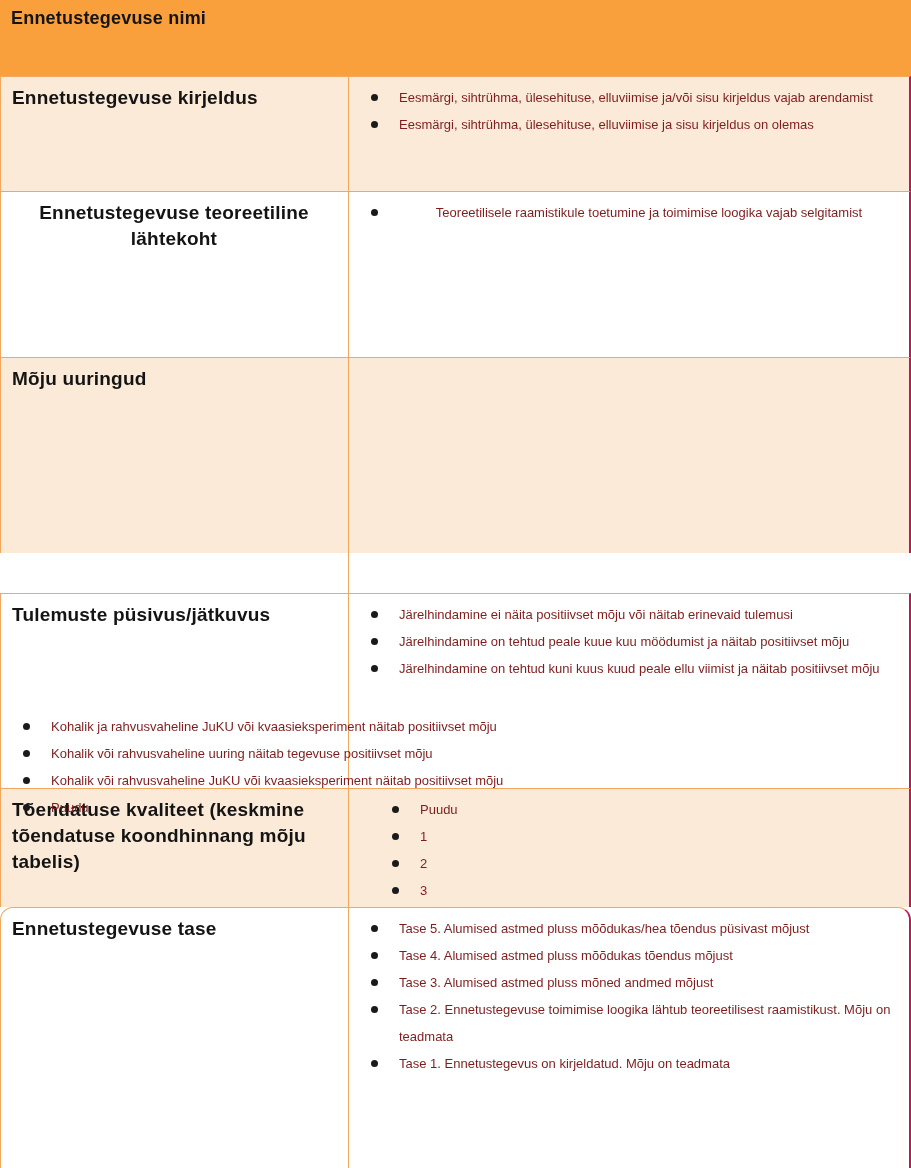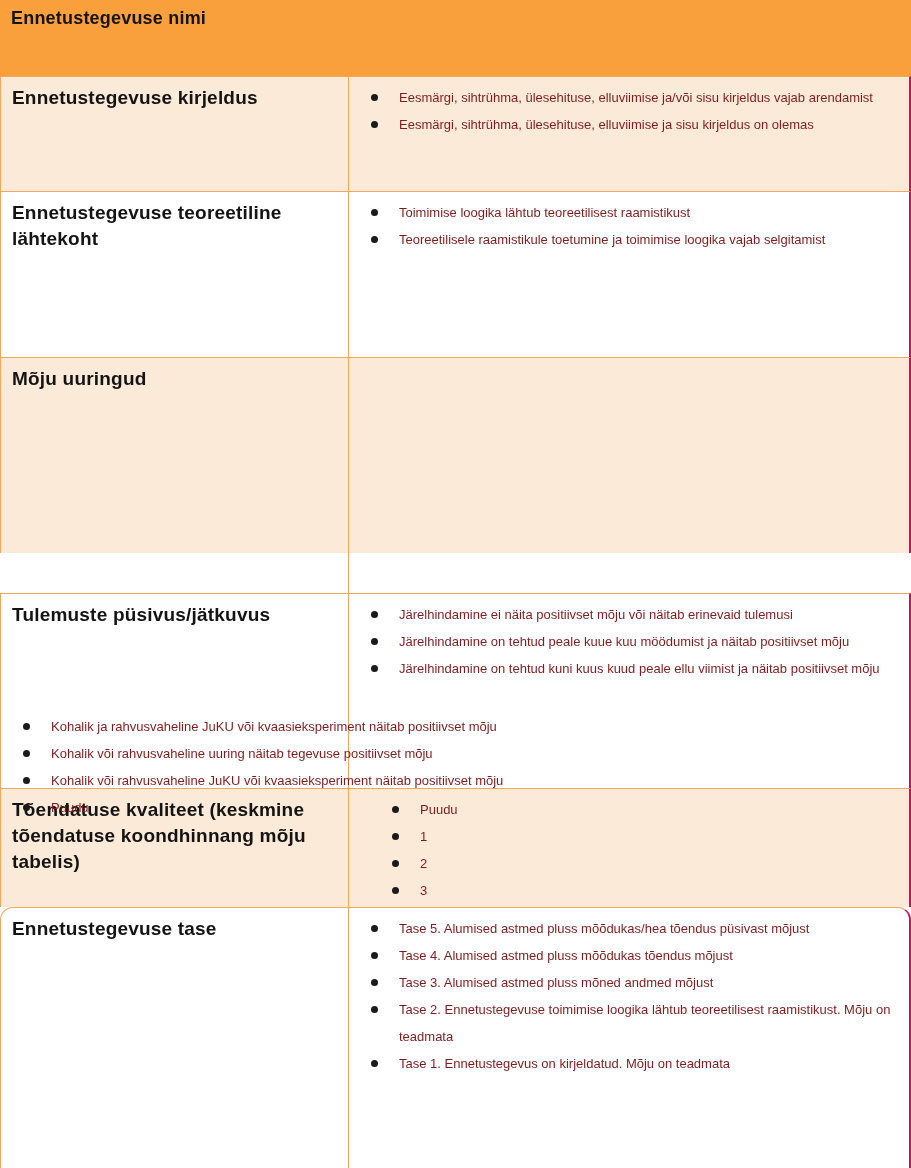--- a/index.html
+++ b/index.html
@@ -60,21 +60,21 @@
     content: "";
     position: absolute;
     left: 22px;
     top: 10px;
     width: 7px;
     height: 7px;
     border-radius: 50%;
     background: #1a1a1a;
   }
   .r0 { min-height: 115px; }
-  .r1 { min-height: 166px; }
+  .r1 { min-height: 166px; text-align: center; }
   .r2 { min-height: 196px; flex-direction: column; }
   .r3 { min-height: 195px; margin-top: 40px; }
   .r4 { min-height: 119px; gap: 21px; }
   .r5 { min-height: 293px; border-radius: 13px; }
   .next-section-bar {
     background: #F9A03C;
     min-height: 8px;
     flex: 0 0 8px;
     margin-top: auto;
   }
@@ -95,21 +95,20 @@
         <li>Eesmärgi, sihtrühma, ülesehituse, elluviimise ja/või sisu kirjeldus vajab arendamist</li>
         <li>Eesmärgi, sihtrühma, ülesehituse, elluviimise ja sisu kirjeldus on olemas</li>
       </ul>
     </div>
   </div>
 
   <div class="row r1">
     <div class="label-cell">Ennetustegevuse teoreetiline lähtekoht</div>
     <div class="bullets-cell">
       <ul class="bullet-list">
-        <li>Toimimise loogika lähtub teoreetilisest raamistikust</li>
         <li>Teoreetilisele raamistikule toetumine ja toimimise loogika vajab selgitamist</li>
       </ul>
     </div>
   </div>
 
   <div class="row shaded r2">
     <div class="label-cell">Mõju uuringud</div>
     <div class="bullets-cell">
       <ul class="bullet-list">
         <li>Kohalik ja rahvusvaheline JuKU või kvaasieksperiment näitab positiivset mõju</li>

